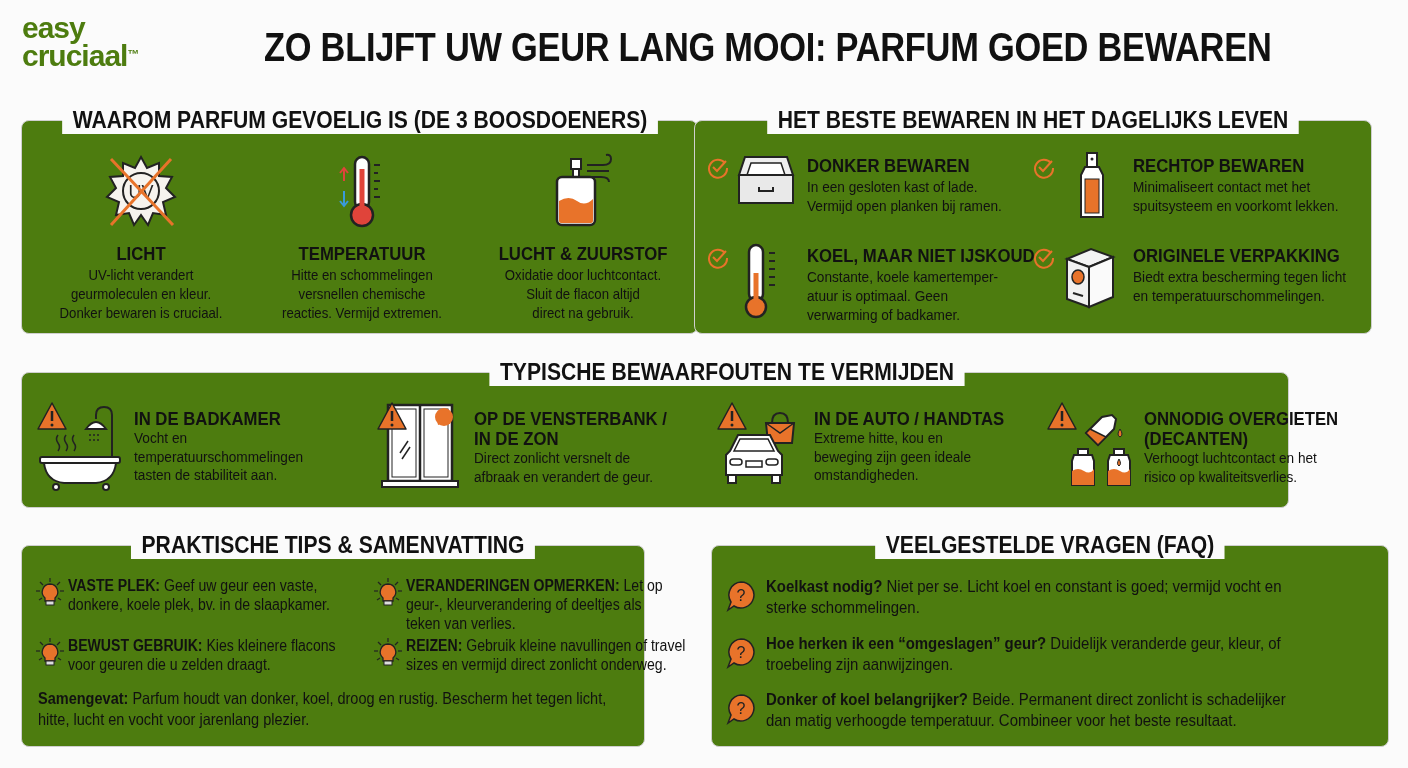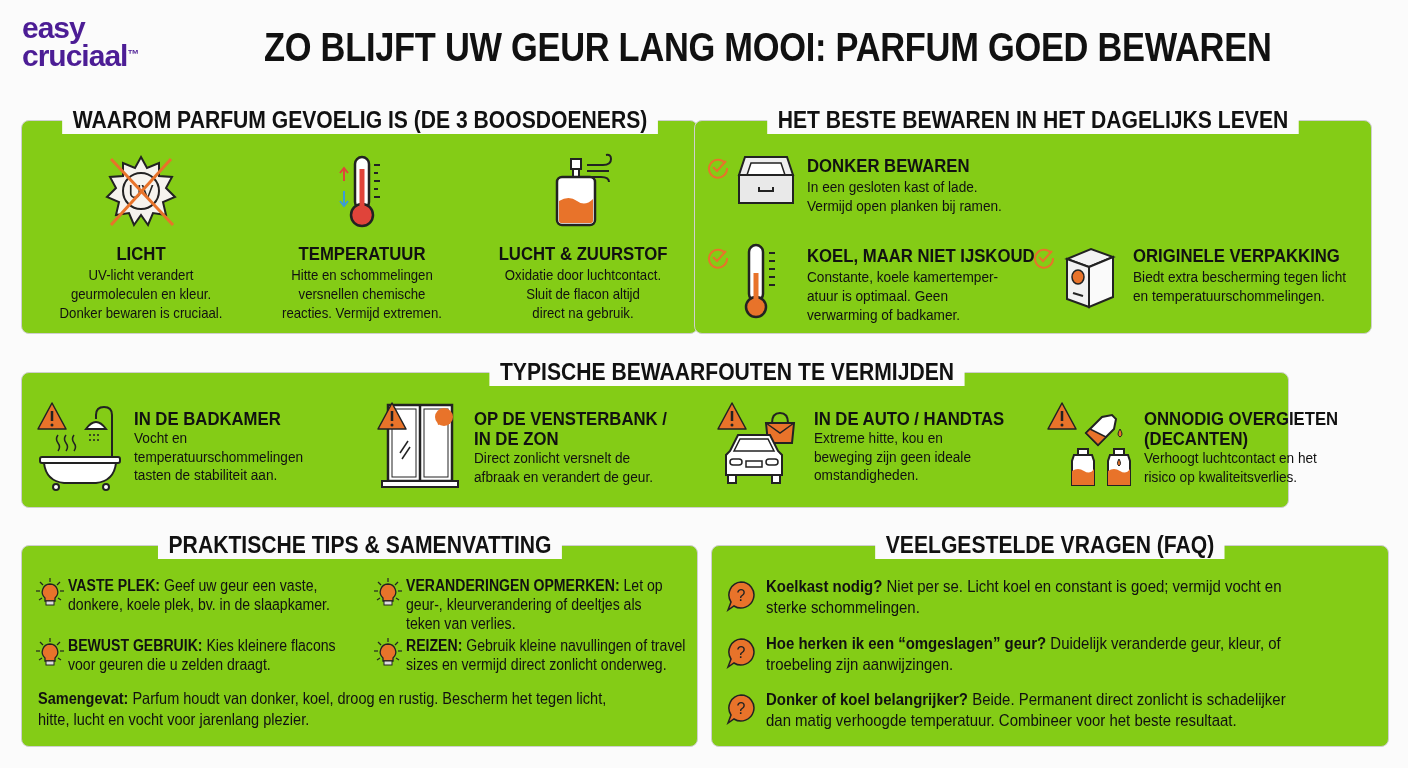--- a/index.html
+++ b/index.html
@@ -1,23 +1,23 @@
 <!DOCTYPE html>
 <html><head>
 <meta charset="utf-8">
 <style>
   * { box-sizing: border-box; margin: 0; padding: 0; }
   html, body { width: 1408px; height: 768px; background: #fbfbfb; overflow: hidden; }
   body { font-family: "Liberation Sans", "DejaVu Sans", sans-serif; color: #111; position: relative; }
 
-  .logo { position: absolute; left: 22px; top: 14px; font-weight: 700; font-size: 30px; line-height: 28px; letter-spacing: -1px; color: #4c1d95; }
+  .logo { position: absolute; left: 22px; top: 14px; font-weight: 700; font-size: 30px; line-height: 28px; letter-spacing: -1px; color: #4d7c0f; }
   .logo .tm { font-size: 12px; vertical-align: top; letter-spacing: 0; position: relative; top: -2px; }
   .main-title { position: absolute; left: 264px; top: 24px; font-weight: 700; font-size: 40px; line-height: 46px; letter-spacing: -0.3px; transform: scaleX(0.86); transform-origin: left top; white-space: nowrap; }
 
-  .panel { position: absolute; border: 1.5px solid #cfcfcf; border-radius: 8px; background: #84cc16; }
+  .panel { position: absolute; border: 1.5px solid #cfcfcf; border-radius: 8px; background: #4d7c0f; }
   .panel-title { position: absolute; top: -15px; left: 50%; transform: translateX(-50%) scaleX(0.88); background: #fbfbfb; padding: 0 12px; font-weight: 700; font-size: 24px; line-height: 28px; white-space: nowrap; }
 
   
   #p1 { left: 21px; top: 120px; width: 677px; height: 214px; }
   .threat { position: absolute; top: 30px; width: 210px; text-align: center; }
   .threat svg { display: block; margin: 0 auto; }
   .threat h3 { font-size: 19px; line-height: 22px; margin-top: 12px; font-weight: 700; transform: scaleX(0.88); }
   .threat p { font-size: 15px; line-height: 19px; transform: scaleX(0.88); white-space: nowrap; }
 
   
@@ -32,21 +32,21 @@
   
   #p3 { left: 21px; top: 372px; width: 1268px; height: 136px; }
   #p3 .panel-title { left: 705px; }
   .mistake { position: absolute; top: 28px; width: 330px; height: 95px; }
   .mistake .ic { position: absolute; left: 0; top: 0; }
   .mistake .txt { position: absolute; left: 98px; top: 8px; transform: scaleX(0.88); transform-origin: left top; }
   .mistake h3 { font-size: 19px; line-height: 20px; font-weight: 700; white-space: nowrap; }
   .mistake p { font-size: 15.5px; line-height: 18.5px; white-space: nowrap; }
 
   
-  #p4 { left: 21px; top: 545px; width: 677px; height: 202px; }
+  #p4 { left: 21px; top: 545px; width: 624px; height: 202px; }
   .ptip { position: absolute; width: 320px; }
   .ptip .bulb { position: absolute; left: 0; top: 2px; }
   .ptip .txt { position: absolute; left: 32px; top: 0; transform: scaleX(0.88); transform-origin: left top; font-size: 16px; line-height: 19px; white-space: nowrap; }
   .ptip b { font-weight: 700; }
   .summary { position: absolute; left: 16px; top: 142px; transform: scaleX(0.88); transform-origin: left top; font-size: 16.5px; line-height: 21px; white-space: nowrap; }
 
   
   #p5 { left: 711px; top: 545px; width: 678px; height: 202px; }
   .faq { position: absolute; left: 14px; width: 650px; }
   .faq .q-ic { position: absolute; left: 0; top: 4px; }
@@ -129,20 +129,37 @@
       <rect x="4" y="22" width="54" height="28" fill="#e9e9e9" stroke="#222" stroke-width="2"></rect>
       <path d="M24 34 L24 38 L38 38 L38 34" stroke="#222" stroke-width="2" fill="none"></path>
     </svg>
     <div class="txt">
       <h3>DONKER BEWAREN</h3>
       <p>In een gesloten kast of lade.</p>
       <p>Vermijd open planken bij ramen.</p>
     </div>
   </div>
 
+  <div class="tip" style="left:338px; top:32px">
+    <svg class="check" width="22" height="22" viewBox="0 0 22 22">
+        <path d="M18 6 A9 9 0 1 0 20 11" stroke="#e8732a" stroke-width="2" fill="none"></path>
+        <path d="M6 10 L10 14 L19 4" stroke="#e8732a" stroke-width="2" fill="none"></path>
+      </svg>
+    <svg class="ic" width="62" height="70" viewBox="0 0 62 70" style="top:-2px">
+      <rect x="26" y="2" width="10" height="14" fill="#fff" stroke="#222" stroke-width="2"></rect>
+      <circle cx="31" cy="8" r="1.5" fill="#222"></circle>
+      <path d="M24 16 L38 16 L42 24 L42 66 L20 66 L20 24 Z" fill="#fff" stroke="#222" stroke-width="2"></path>
+      <rect x="24" y="28" width="14" height="34" fill="#e8732a" stroke="#222" stroke-width="1"></rect>
+    </svg>
+    <div class="txt">
+      <h3>RECHTOP BEWAREN</h3>
+      <p>Minimaliseert contact met het</p>
+      <p>spuitsysteem en voorkomt lekken.</p>
+    </div>
+  </div>
 
   <div class="tip" style="left:338px; top:122px">
     <svg class="check" width="22" height="22" viewBox="0 0 22 22">
         <path d="M18 6 A9 9 0 1 0 20 11" stroke="#e8732a" stroke-width="2" fill="none"></path>
         <path d="M6 10 L10 14 L19 4" stroke="#e8732a" stroke-width="2" fill="none"></path>
       </svg>
     <svg class="ic" width="62" height="64" viewBox="0 0 62 64" style="top:2px">
       <path d="M6 14 L30 4 L52 12 L28 22 Z" fill="#f3f3f3" stroke="#222" stroke-width="2"></path>
       <path d="M6 14 L28 22 L28 62 L6 54 Z" fill="#f1f1f1" stroke="#222" stroke-width="2"></path>
       <path d="M28 22 L52 12 L52 52 L28 62 Z" fill="#fafafa" stroke="#222" stroke-width="2"></path>

